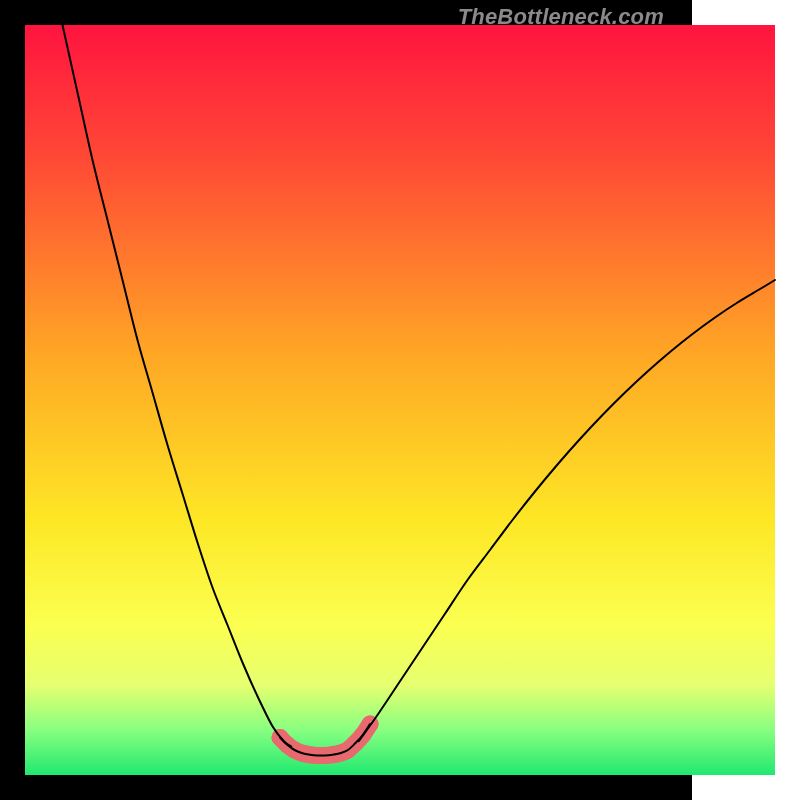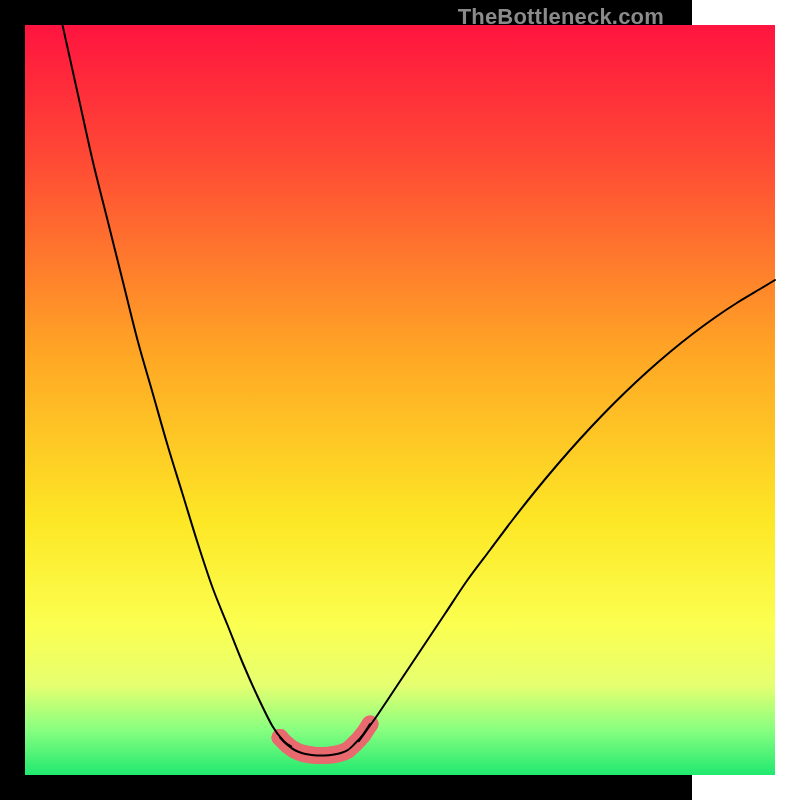--- a/index.html
+++ b/index.html
@@ -2,20 +2,21 @@
 <html><head>
 <meta charset="utf-8">
 <style>
   * { margin: 0; padding: 0; box-sizing: border-box; }
   html, body { width: 800px; height: 800px; overflow: hidden; background: #fff; }
   .frame {
     position: relative;
     width: 692px;
     height: 800px;
     background: #000;
+    font-style: italic;
   }
   .plot-area {
     position: absolute;
     left: 25px;
     top: 25px;
     width: 750px;
     height: 750px;
     background: linear-gradient(to bottom,
       #ff143f 0%,
       #ff4a35 18%,

